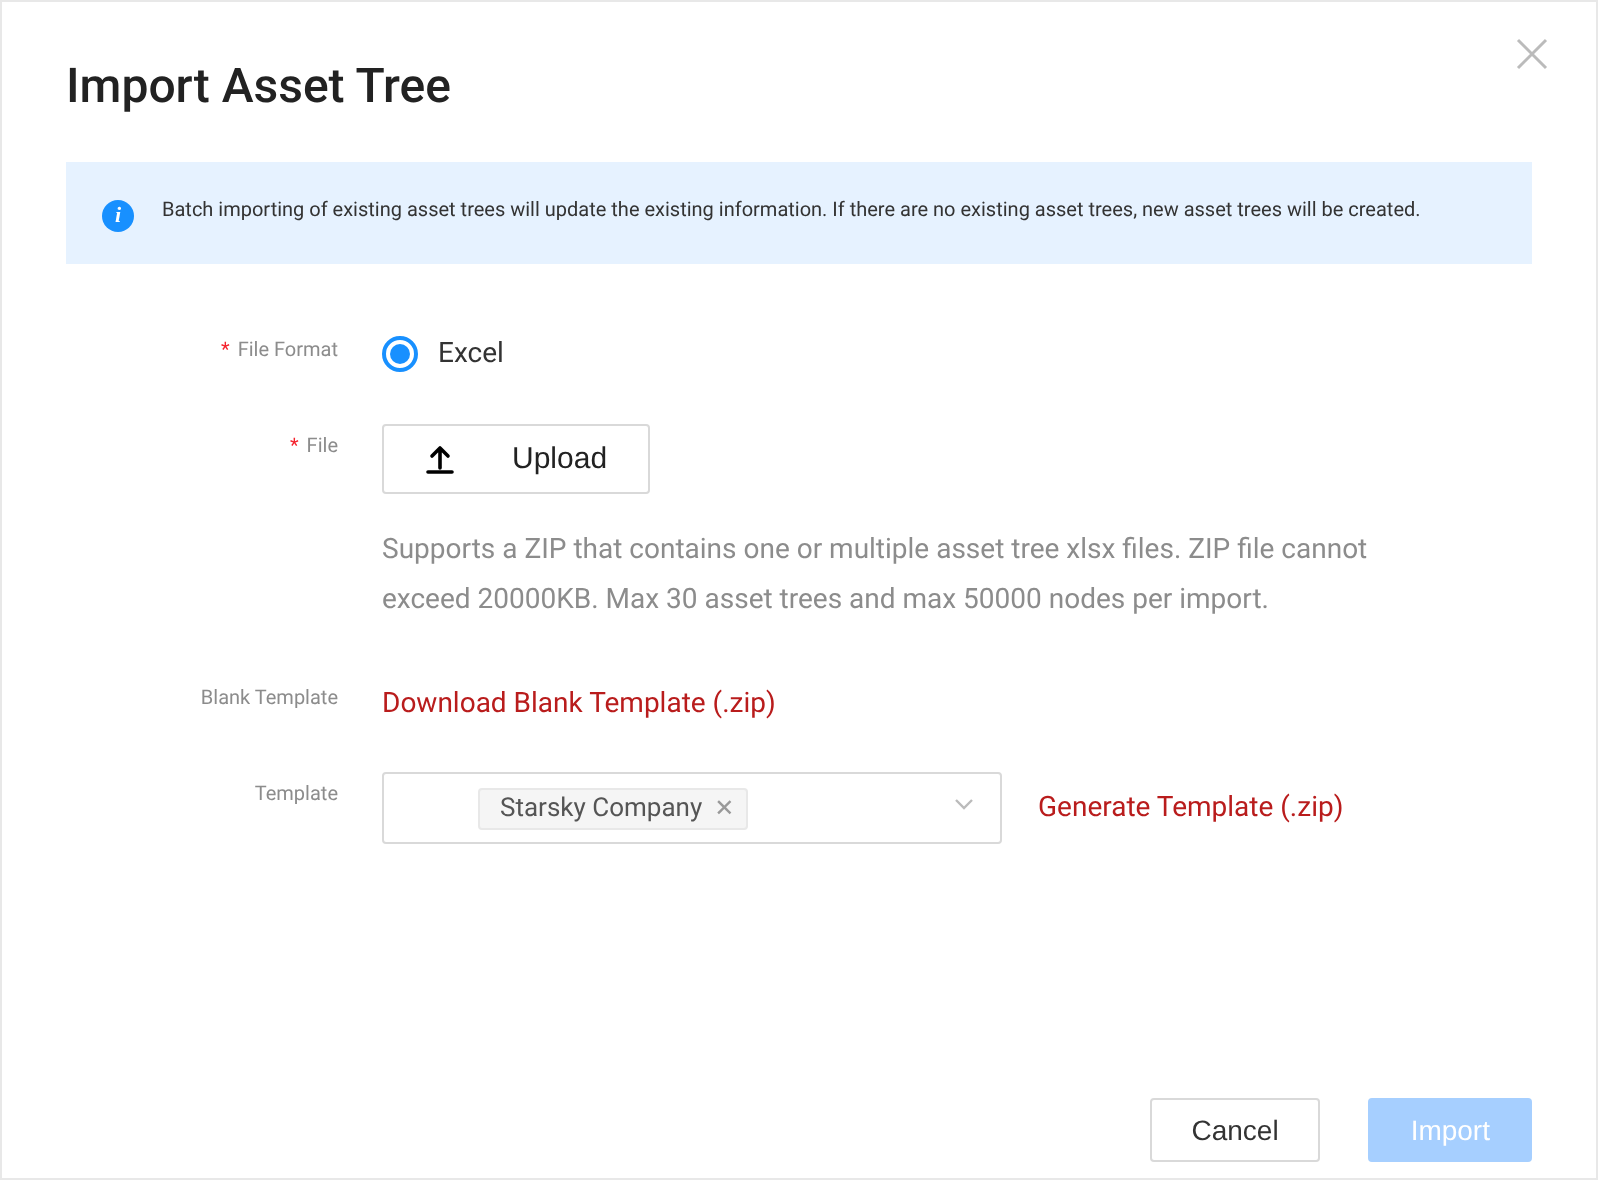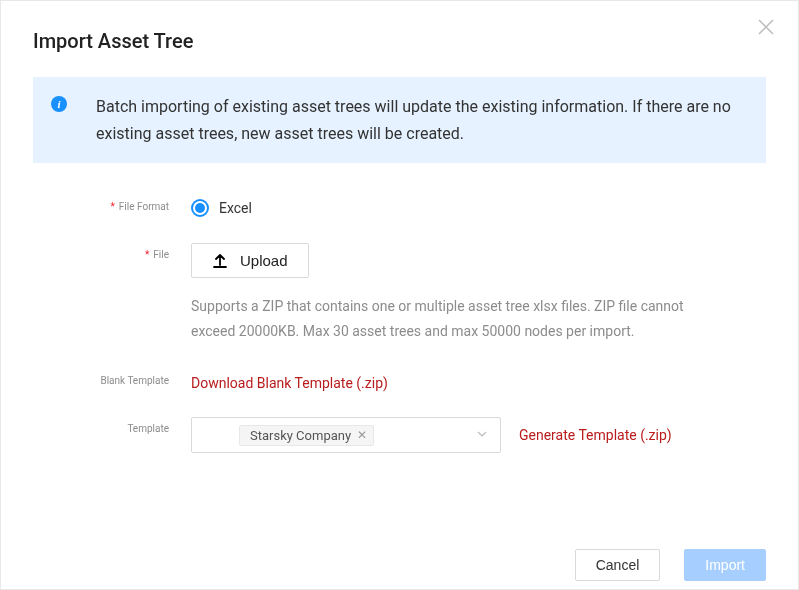--- a/index.html
+++ b/index.html
@@ -14,21 +14,21 @@
       height: 590px;
       border: 1px solid #e8e8e8;
       position: relative;
       padding: 0;
     }
     .modal-header {
       padding: 28px 32px 0 32px;
       position: relative;
     }
     .modal-title {
-      font-size: 20px;
+      font-size: 24px;
       font-weight: 500;
       color: #222;
     }
     .close-btn {
       position: absolute;
       top: 16px;
       right: 20px;
       width: 24px;
       height: 24px;
       cursor: pointer;
@@ -59,22 +59,21 @@
       justify-content: center;
       color: #fff;
       font-size: 11px;
       font-weight: bold;
       font-family: Georgia, serif;
       font-style: italic;
     }
     .alert-text {
       color: #333;
       line-height: 1.7;
-      font-size: 16px;
-      margin-left: 15px;
+      font-size: 10px;
     }
     .form {
       padding: 12px 32px 0 32px;
     }
     .form-row {
       display: flex;
       align-items: flex-start;
       margin-bottom: 26px;
     }
     .form-label {
@@ -120,21 +119,21 @@
       left: 50%;
       transform: translate(-50%, -50%);
     }
     .radio-label {
       color: #333;
       font-size: 14px;
     }
     .upload-btn {
       display: inline-flex;
       align-items: center;
-      gap: 12px;
+      gap: 28px;
       border: 1px solid #d9d9d9;
       background: #fff;
       padding: 8px 20px;
       font-size: 15px;
       color: #222;
       cursor: pointer;
       border-radius: 2px;
     }
     .upload-icon svg {
       width: 16px;

